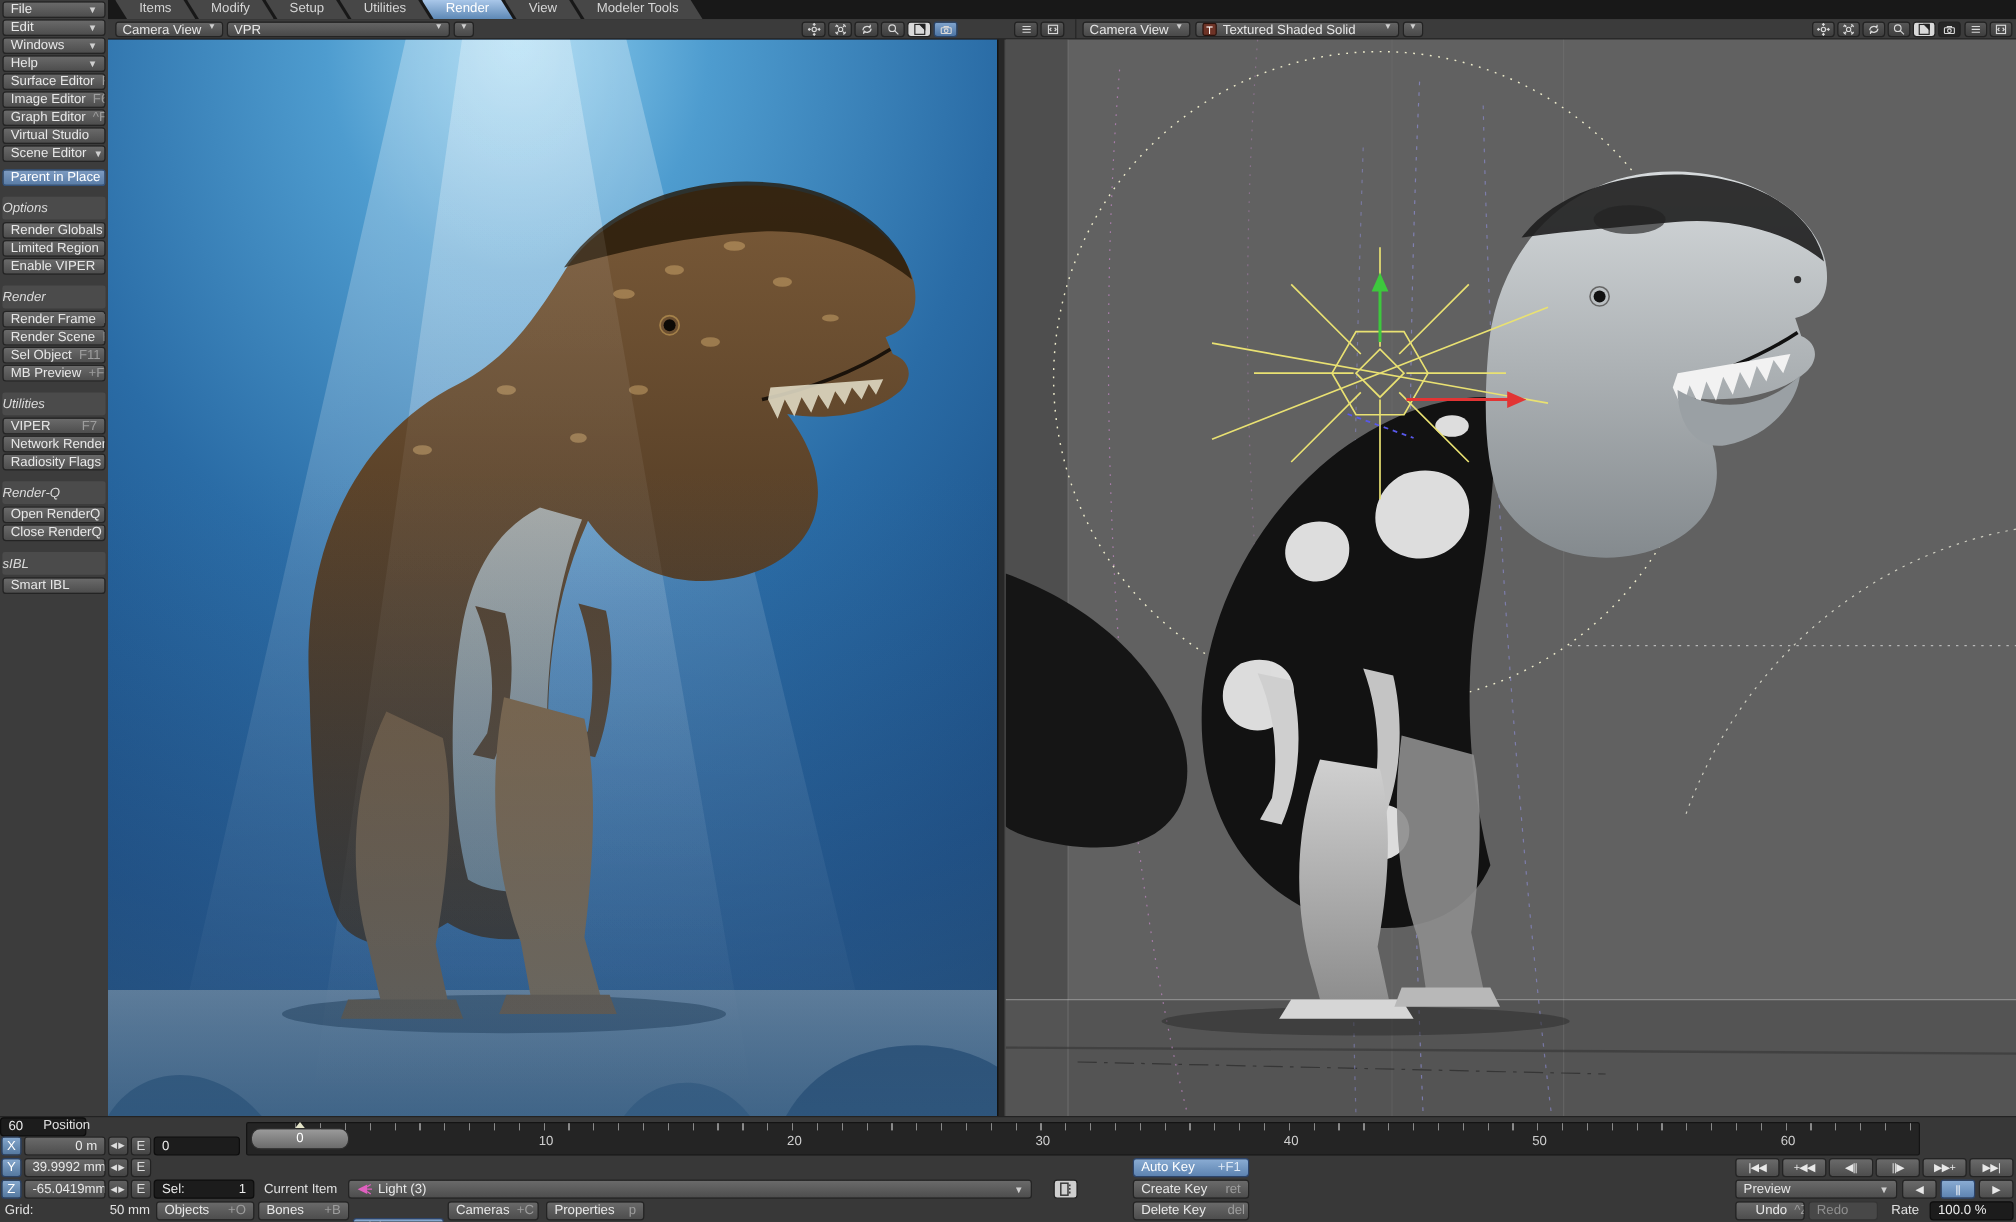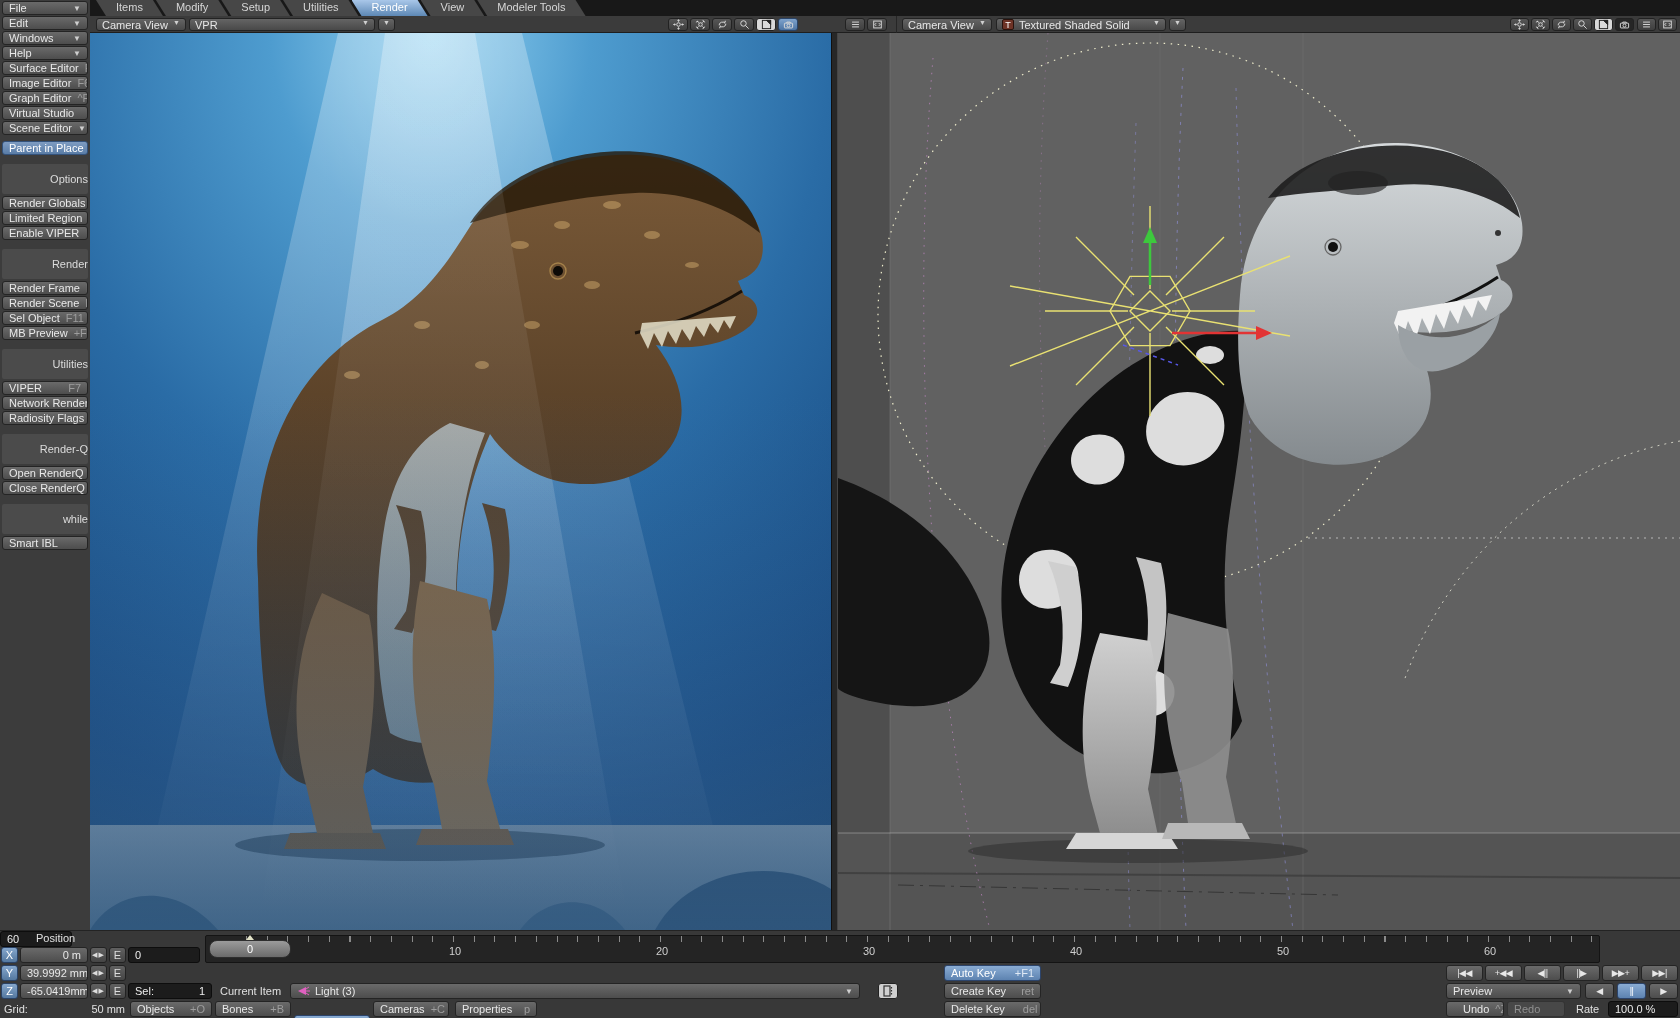--- a/index.html
+++ b/index.html
@@ -35,22 +35,22 @@
   }
   .mini-btn {
     background:linear-gradient(#606060,#454545); border:1px solid #222; border-radius:3px;
     height:16px; display:flex; align-items:center; justify-content:center; color:#ddd;
   }
 
   
   .sidebar { left:0; top:0; width:90px; height:930px; background:#3c3c3c; padding:1px 2px; }
   .side-row { margin-bottom:1px; height:14px; font-size:11px; }
   .section-hd {
-    height:30px; margin:9px 0 2px 0; background:#4b4b4b; border-radius:2px;
-    display:flex; align-items:center; justify-content:flex-end; color:#dcdcdc;
+    height:19px; margin:9px 0 2px 0; background:#4b4b4b; border-radius:2px;
+    display:flex; align-items:center; justify-content:flex-start; color:#dcdcdc;font-style:italic;
   }
   .pip {
     background:linear-gradient(#7e9cc2,#597c a6); background:linear-gradient(#7e9cc2,#597ca6);
     border:1px solid #33527b; color:#fff;
   }
 
   
   .tabbar { left:90px; top:0; width:1590px; height:16px; background:#181818; display:flex; padding-left:6px; }
   .tab {
     height:16px; line-height:15px; padding:0 20px; margin-right:-7px;
@@ -220,21 +220,21 @@
       <span>Render-Q</span>
     </div>
   <div class="btn side-row">
       <span>Open RenderQ</span>
     </div>
   <div class="btn side-row">
       <span>Close RenderQ</span>
     </div>
 
   <div class="section-hd">
-      <span>while</span>
+      <span>sIBL</span>
     </div>
   <div class="btn side-row">
       <span>Smart IBL</span>
     </div>
 </div>
 
 <div class="abs vhead">
 
   <div class="hbtn" style="left:6px;width:90px;">
       <span>Camera View</span>

